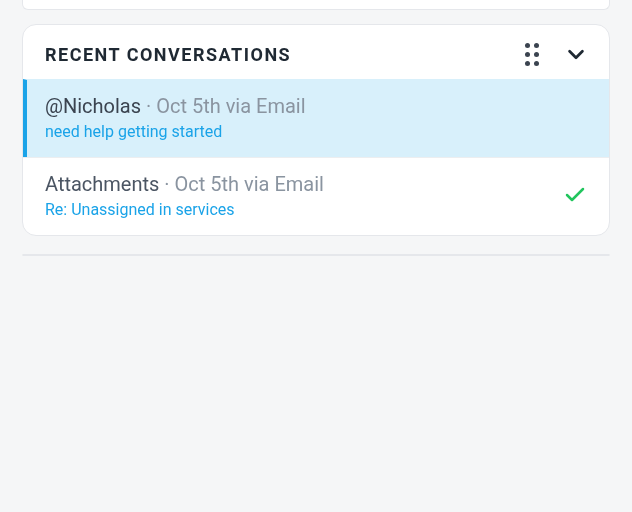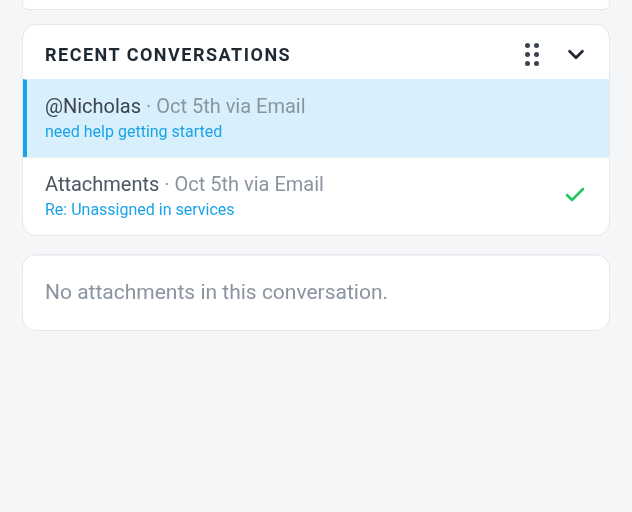--- a/index.html
+++ b/index.html
@@ -164,14 +164,13 @@
     </div>
     <div class="check">
       <svg viewBox="0 0 24 24" fill="none" stroke="#22c55e" stroke-width="2.5" stroke-linecap="round" stroke-linejoin="round">
         <polyline points="4 13 9 18 20 7"></polyline>
       </svg>
     </div>
   </div>
 </div>
 
 <div class="card">
-  <div class="attachments-body">No attachments in this conversation.</div>
 </div>
 
 </body></html>

